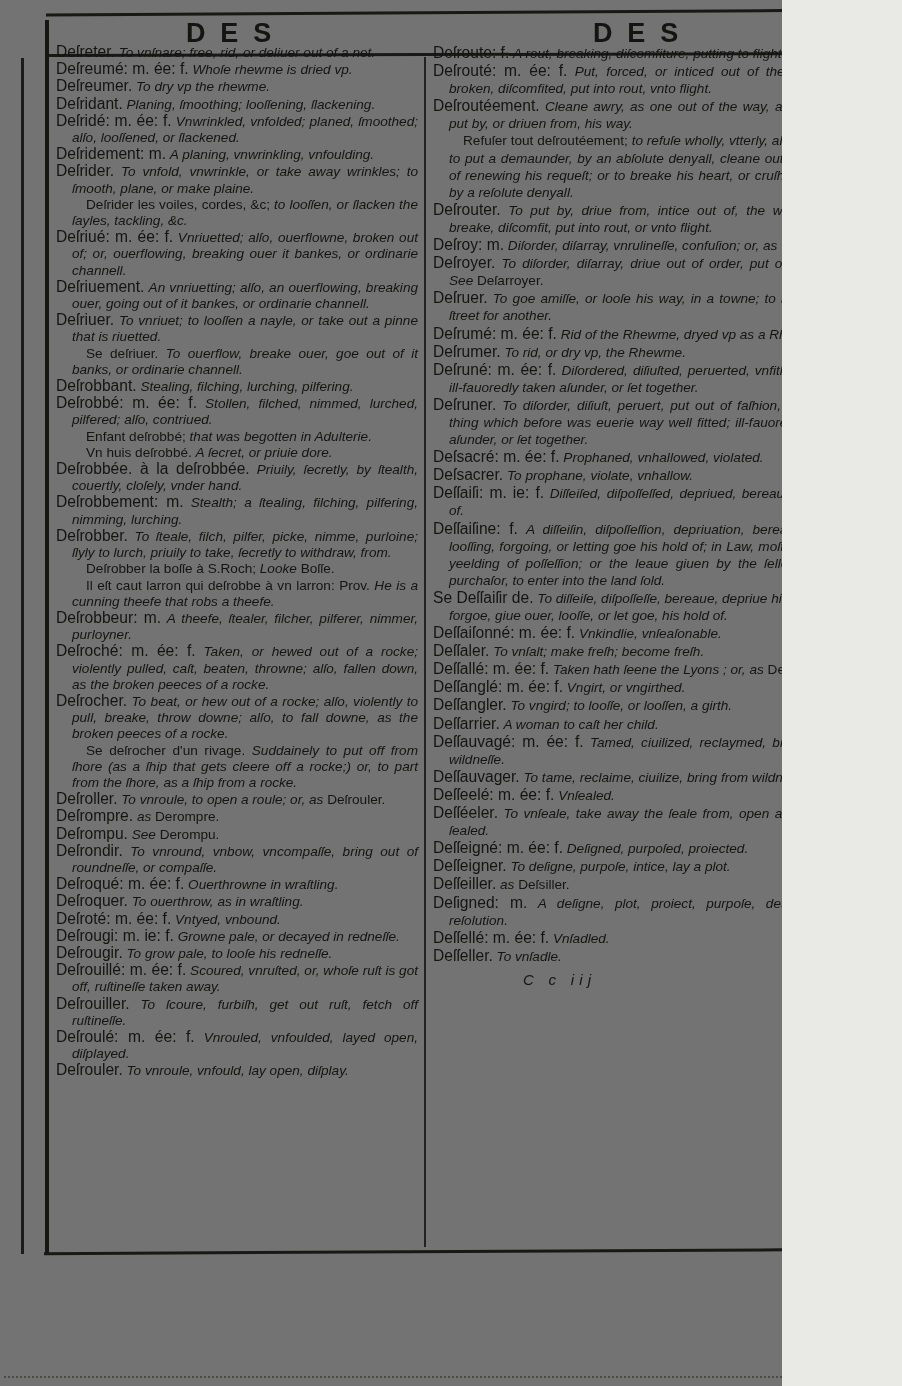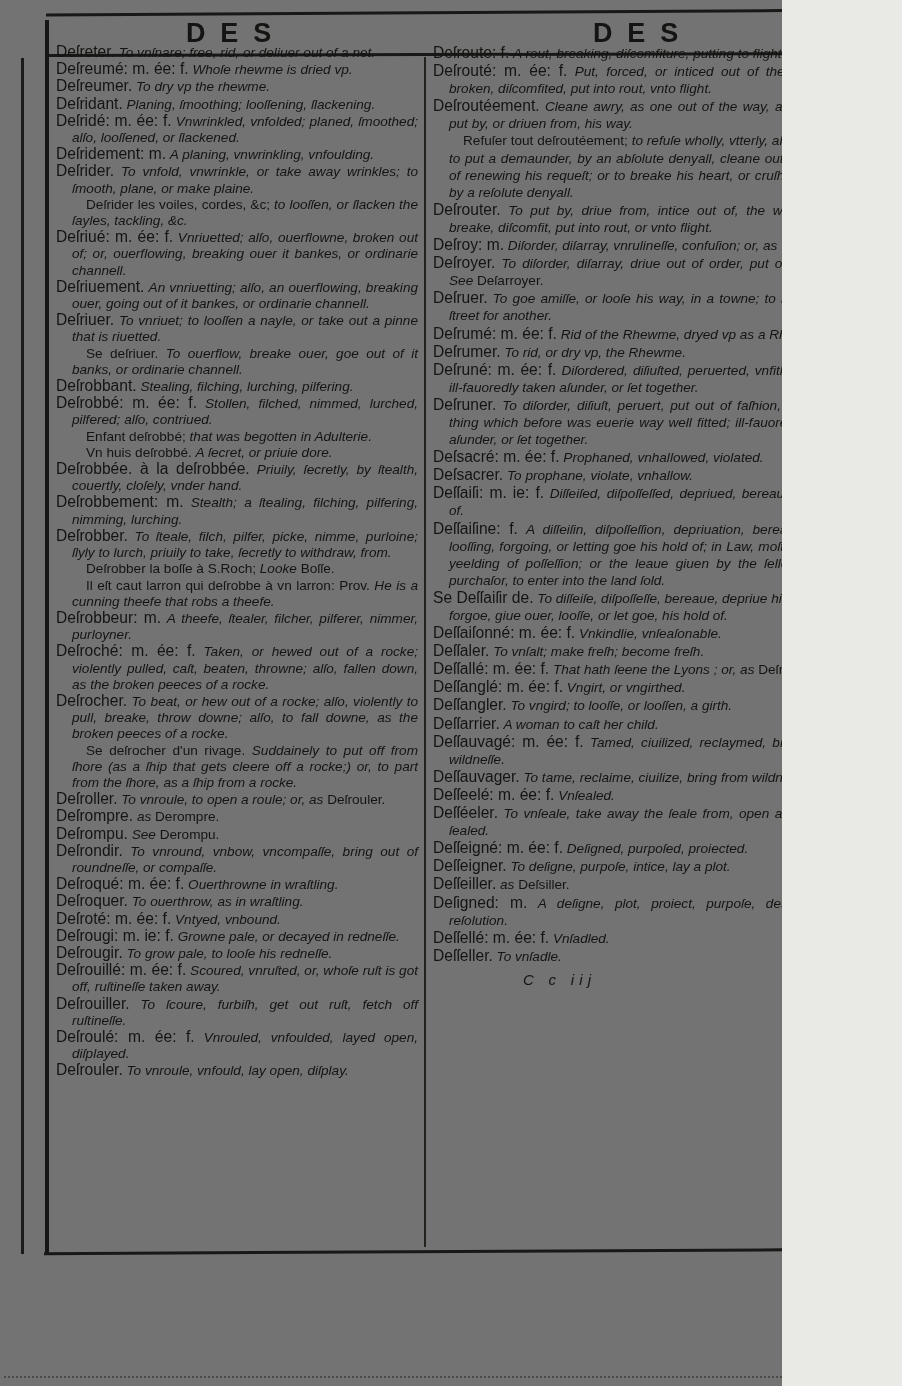--- a/index.html
+++ b/index.html
@@ -121,21 +121,21 @@
       <p class="entry"><span class="rom head">Deſrumer.</span> <span class="ital">To rid, or dry vp, the Rhewme.</span></p>
       <p class="entry"><span class="rom head">Deſruné: m. ée: f.</span> <span class="ital">Diſordered, diſiuſted, peruerted, vnfitly diſioyned, ill-fauoredly taken aſunder, or ſet together.</span></p>
       <p class="entry"><span class="rom head">Deſruner.</span> <span class="ital">To diſorder, diſiuſt, peruert, put out of faſhion, or array, a thing which before was euerie way well fitted; ill-fauoredly to take aſunder, or ſet together.</span></p>
       <p class="entry"><span class="rom head">Deſsacré: m. ée: f.</span> <span class="ital">Prophaned, vnhallowed, violated.</span></p>
       <p class="entry"><span class="rom head">Deſsacrer.</span> <span class="ital">To prophane, violate, vnhallow.</span></p>
       <p class="entry"><span class="rom head">Deſſaiſi: m. ie: f.</span> <span class="ital">Diſſeiſed, diſpoſſeſſed, depriued, bereaued, put out of.</span></p>
       <p class="entry"><span class="rom head">Deſſaiſine: f.</span> <span class="ital">A diſſeiſin, diſpoſſeſſion, depriuation, bereauement; a looſſing, forgoing, or letting goe his hold of; in Law, moſt properly, a yeelding of poſſeſſion; or the leaue giuen by the ſeller vnto the purchaſor, to enter into the land ſold.</span></p>
       <p class="entry"><span class="rom head">Se Deſſaiſir de.</span> <span class="ital">To diſſeiſe, diſpoſſeſſe, bereaue, depriue himſelfe of; to forgoe, giue ouer, looſſe, or let goe, his hold of.</span></p>
       <p class="entry"><span class="rom head">Deſſaiſonné: m. ée: f.</span> <span class="ital">Vnkindlie, vnſeaſonable.</span></p>
       <p class="entry"><span class="rom head">Deſſaler.</span> <span class="ital">To vnſalt; make freſh; become freſh.</span></p>
-      <p class="entry"><span class="rom head">Deſſallé: m. ée: f.</span> <span class="ital">That hath ſeene the Lyons ; or, as</span> <span class="rom">Deſniaiſé.</span></p>
+      <p class="entry"><span class="rom head">Deſſallé: m. ée: f.</span> <span class="ital">Taken hath ſeene the Lyons ; or, as</span> <span class="rom">Deſniaiſé.</span></p>
       <p class="entry"><span class="rom head">Deſſanglé: m. ée: f.</span> <span class="ital">Vngirt, or vngirthed.</span></p>
       <p class="entry"><span class="rom head">Deſſangler.</span> <span class="ital">To vngird; to looſſe, or looſſen, a girth.</span></p>
       <p class="entry"><span class="rom head">Deſſarrier.</span> <span class="ital">A woman to caſt her child.</span></p>
       <p class="entry"><span class="rom head">Deſſauvagé: m. ée: f.</span> <span class="ital">Tamed, ciuilized, reclaymed, brought from wildneſſe.</span></p>
       <p class="entry"><span class="rom head">Deſſauvager.</span> <span class="ital">To tame, reclaime, ciuilize, bring from wildneſſe.</span></p>
       <p class="entry"><span class="rom head">Deſſeelé: m. ée: f.</span> <span class="ital">Vnſealed.</span></p>
       <p class="entry"><span class="rom head">Deſſéeler.</span> <span class="ital">To vnſeale, take away the ſeale from, open a thing thats ſealed.</span></p>
       <p class="entry"><span class="rom head">Deſſeigné: m. ée: f.</span> <span class="ital">Deſigned, purpoſed, proiected.</span></p>
       <p class="entry"><span class="rom head">Deſſeigner.</span> <span class="ital">To deſigne, purpoſe, intice, lay a plot.</span></p>
       <p class="entry"><span class="rom head">Deſſeiller.</span> <span class="ital">as</span> <span class="rom">Deſsiller.</span></p>

